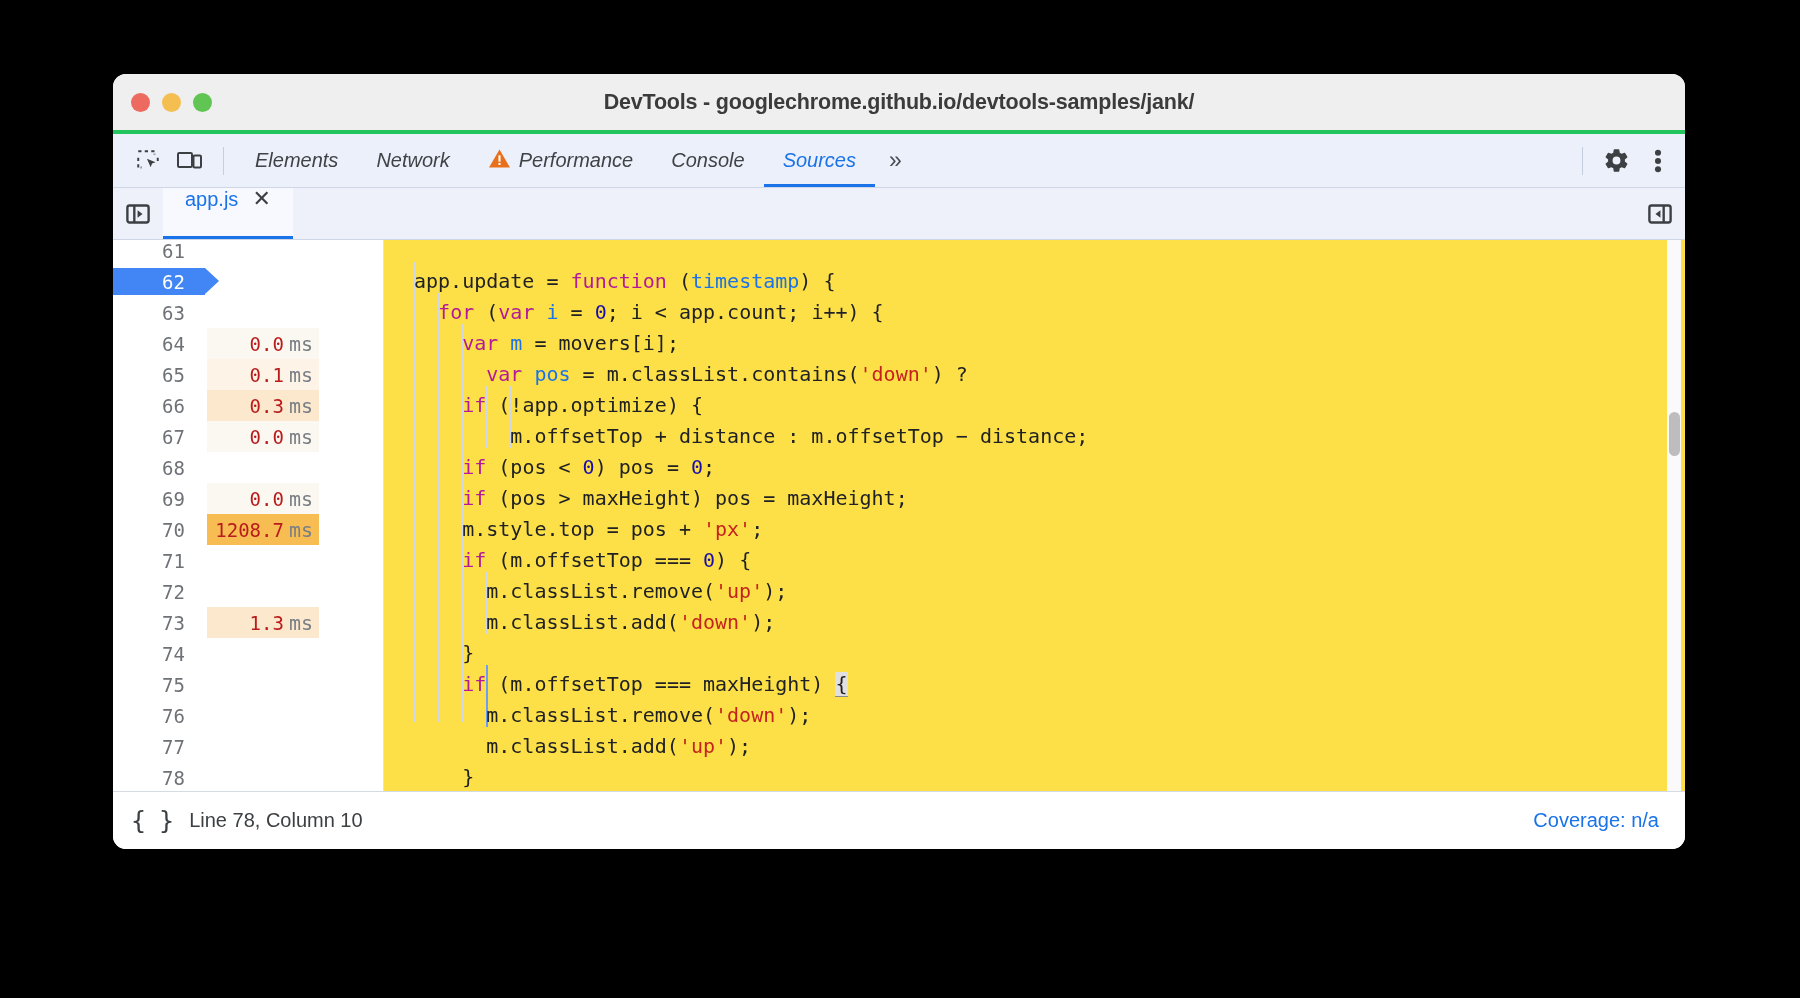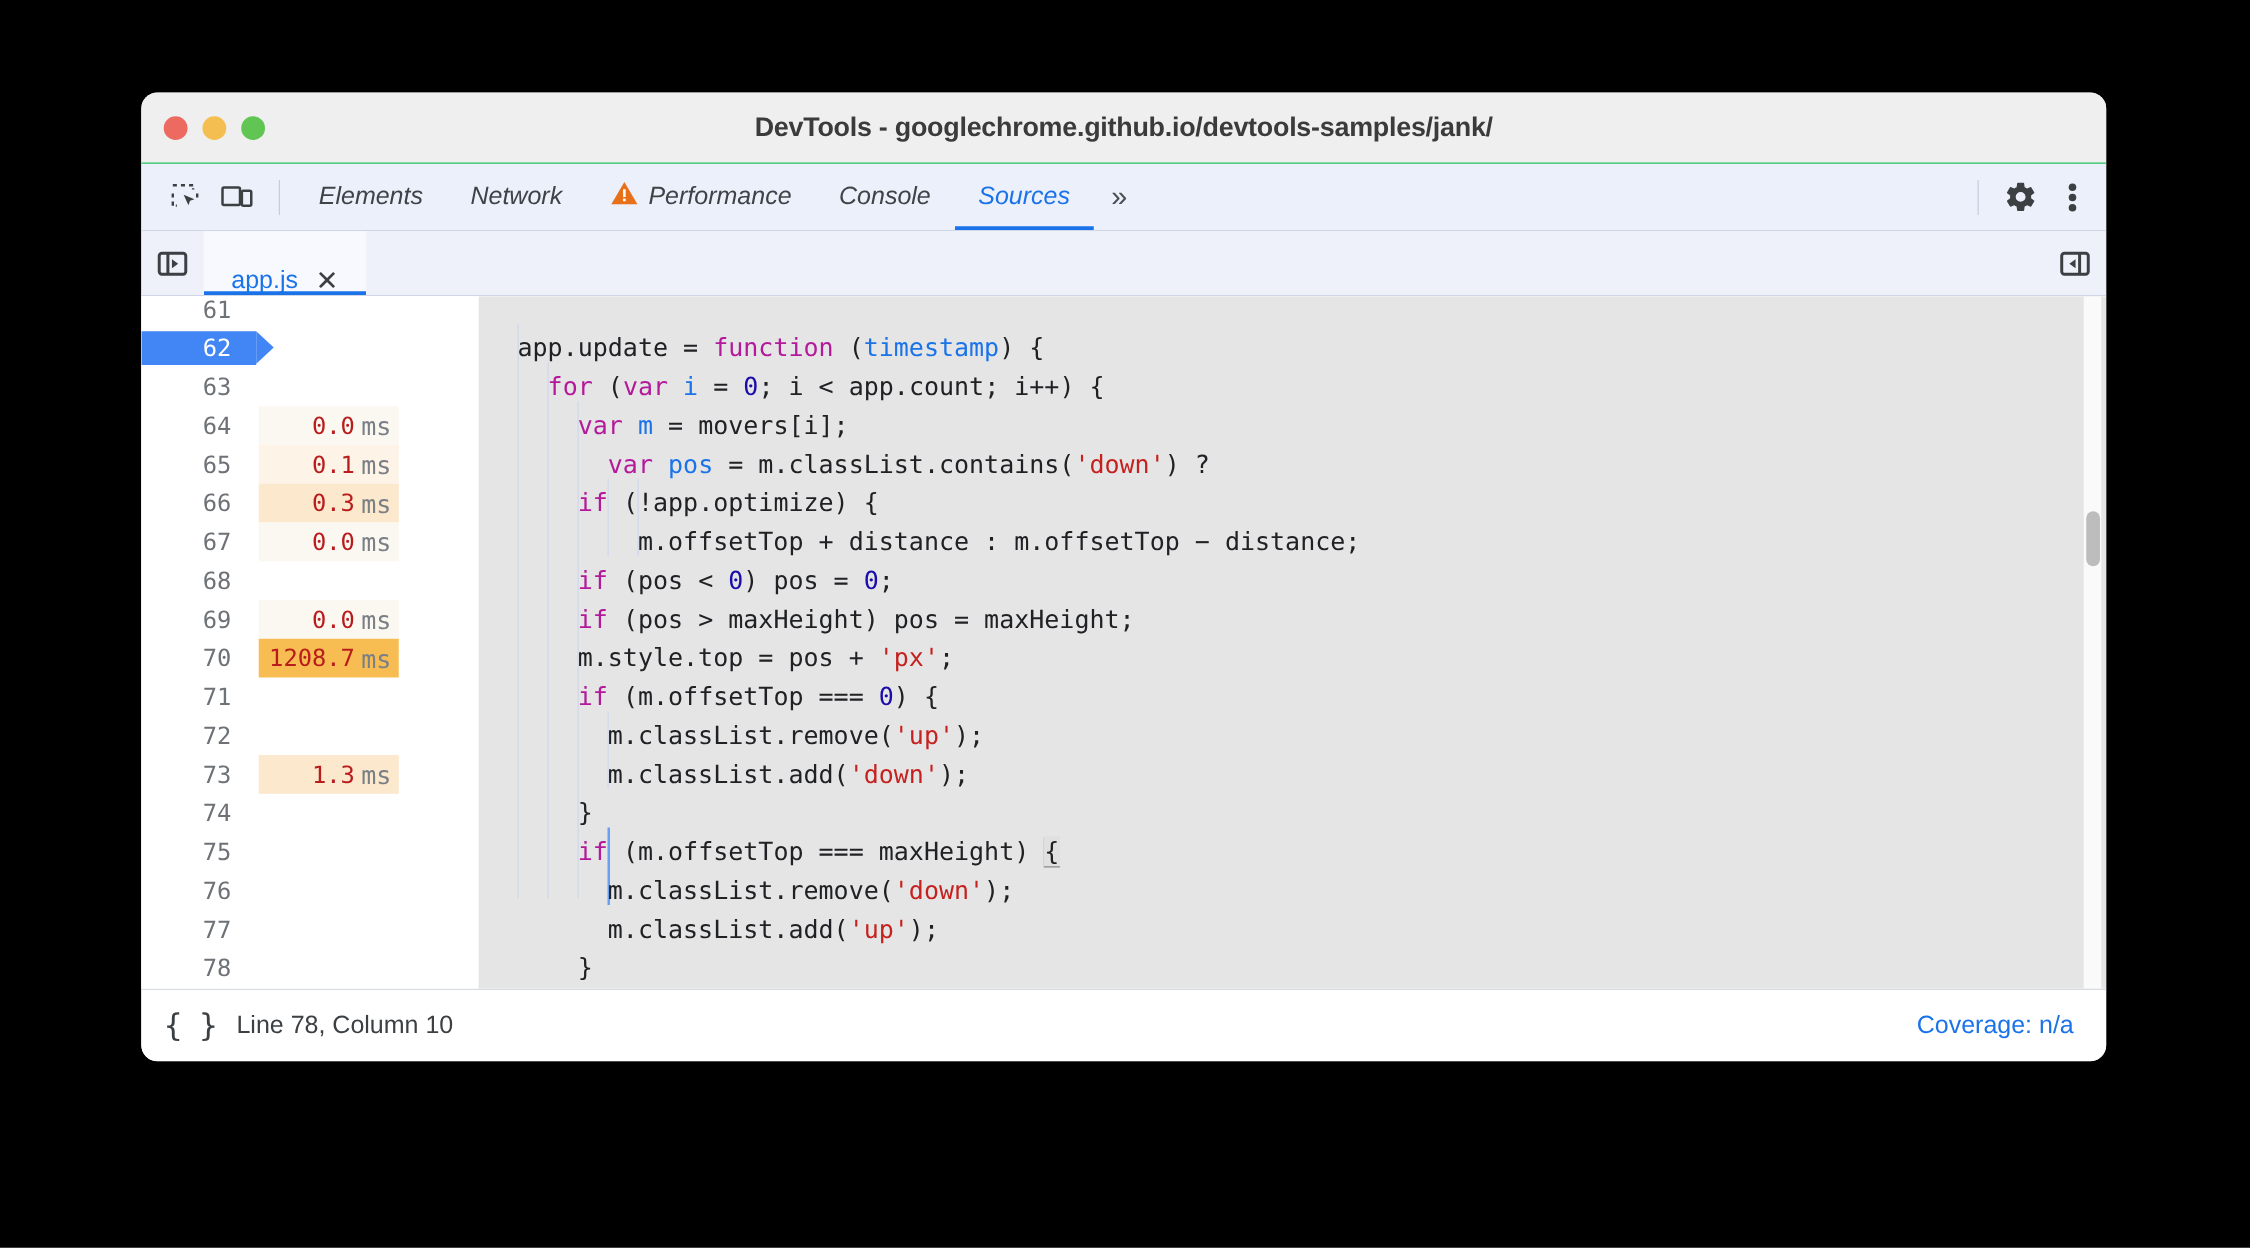--- a/index.html
+++ b/index.html
@@ -26,21 +26,21 @@
     box-shadow: 0 10px 40px rgba(0,0,0,.55);
     overflow: hidden;
     display: flex;
     flex-direction: column;
   }
 
   
   .titlebar {
     height: 56px;
     background: #efefef;
-    border-bottom: 1px solid #22c55e;
+    border-bottom: 4px solid #22c55e;
     display: flex;
     align-items: center;
     position: relative;
     flex: 0 0 auto;
   }
   .traffic {
     display: flex;
     gap: 12px;
     padding-left: 18px;
     align-items: center;
@@ -125,21 +125,21 @@
     flex: 0 0 auto;
   }
   .strip-btn {
     width: 50px;
     display: flex; align-items: center; justify-content: center;
     flex: 0 0 auto;
   }
   .file-tabs { display: flex; align-items: stretch; flex: 1 1 auto; min-width: 0; }
   .file-tab {
     display: flex;
-    align-items: flex-end;
+    align-items: flex-start;
     gap: 14px;
     padding: 0 22px;
     background: #f7f9fe;
     box-shadow: inset 0 -3px 0 0 #1a73e8;
     box-sizing: border-box;
   }
   .file-tab .name {
     font-size: 20px;
     color: #1a73e8;
   }
@@ -163,21 +163,21 @@
     flex: 0 0 auto;
     position: relative;
     background: #ffffff;
     border-right: 1px solid #dfe3eb;
     box-sizing: border-box;
   }
   .code-area {
     flex: 1 1 auto;
     position: relative;
     overflow: hidden;
-    background: #e5e5e5;
+    background: #fde047;
   }
   .rows {
     position: absolute;
     left: 0; right: 0;
     top: -5px;
   }
   .row {
     height: 31px;
     display: flex;
     align-items: center;

